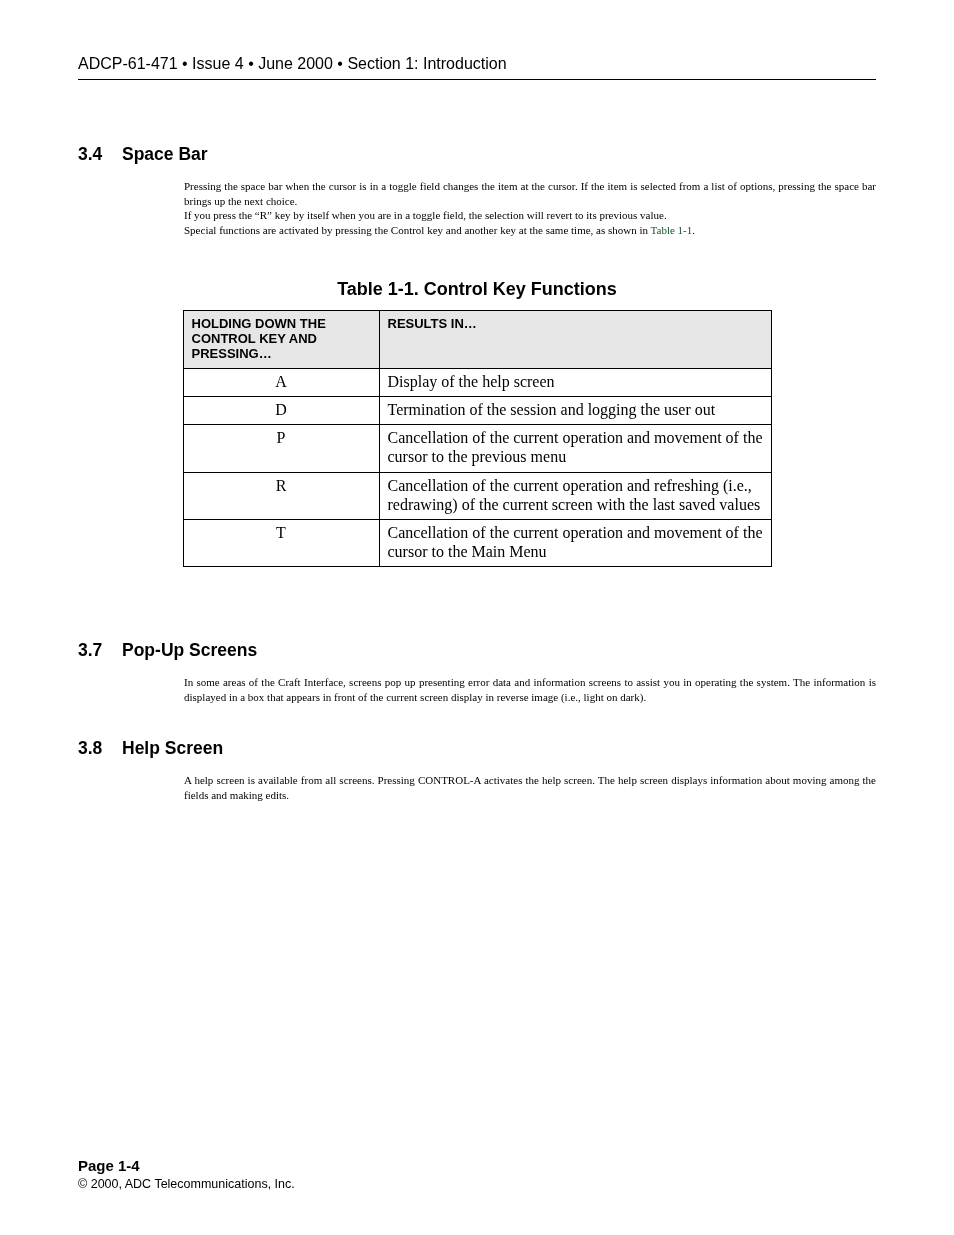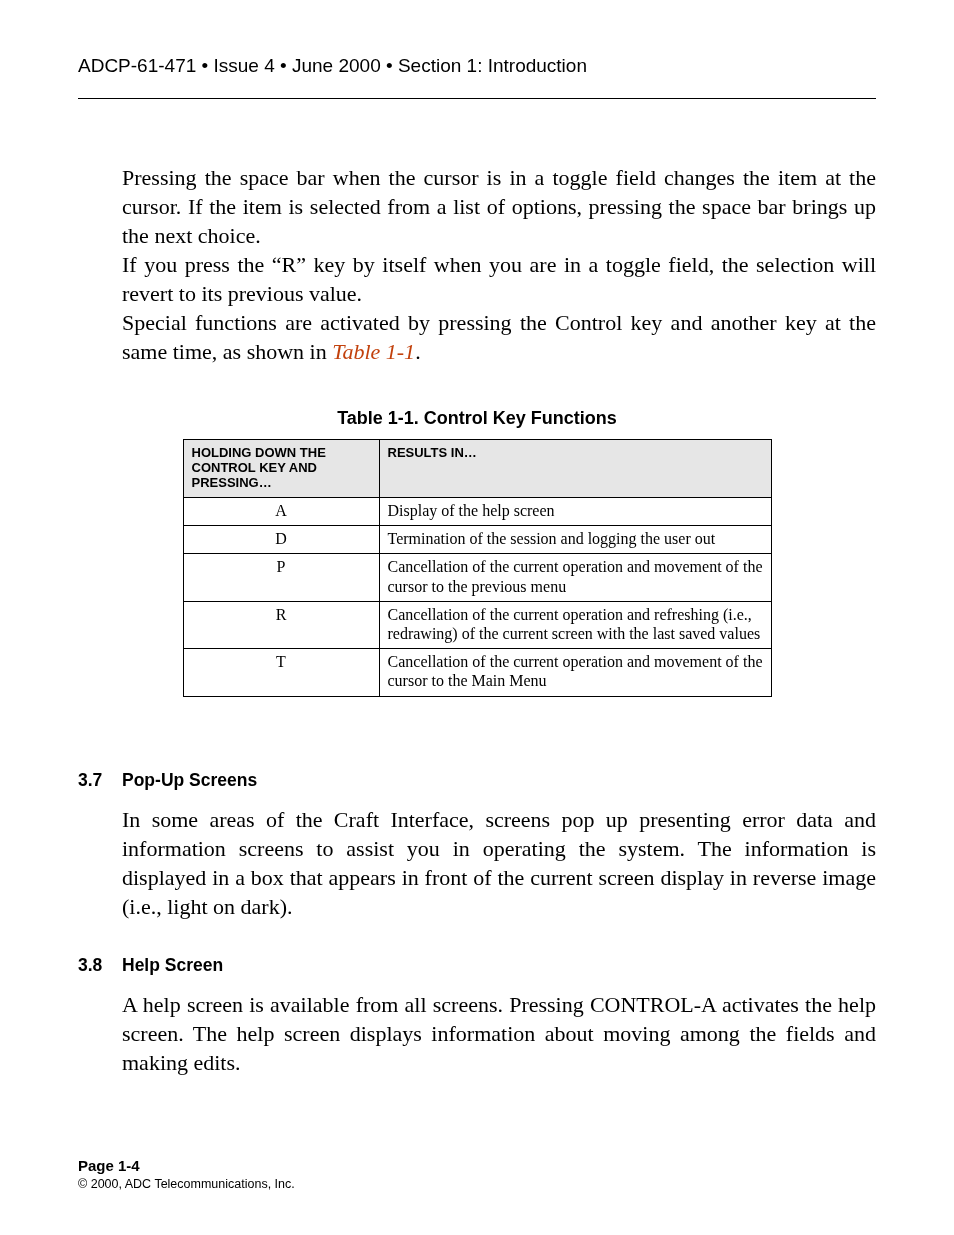--- a/index.html
+++ b/index.html
@@ -1,38 +1,42 @@
 <!DOCTYPE html>
 <html><head>
 <meta charset="utf-8">
 <style>
   * { box-sizing: border-box; margin: 0; padding: 0; }
   html, body { width: 954px; height: 1235px; background: #fff; font-family: "Times New Roman", Times, serif; color: #000; }
   .page { position: relative; width: 954px; height: 1235px; padding: 55px 78px 40px 78px; }
-  .header-line { font-family: Arial, Helvetica, sans-serif; font-size: 19px; color: #000; padding-bottom: 21px; border-bottom: 1.5px solid #000; margin-bottom: 64px; }
+  .header-line { font-family: Arial, Helvetica, sans-serif; font-size: 16px; color: #000; padding-bottom: 6px; border-bottom: 1.5px solid #000; margin-bottom: 64px; }
   .section-heading { font-family: Arial, Helvetica, sans-serif; font-weight: bold; font-size: 17.5px; margin-top: 34px; margin-bottom: 14px; display: flex; }
   .section-heading .num { width: 44px; flex-shrink: 0; }
-  .body-text { font-size: 22px; line-height: 1.32; margin-left: 44px; text-align: justify; }
+  .body-text { font-size: 11px; line-height: 1.32; margin-left: 106px; text-align: justify; }
   .table-caption { font-family: Arial, Helvetica, sans-serif; font-weight: bold; font-size: 18px; text-align: center; margin-top: 42px; margin-bottom: 10px; }
   table.ctrl { border-collapse: collapse; margin: 0 auto; width: 589px; }
   table.ctrl th, table.ctrl td { border: 1px solid #000; vertical-align: top; }
   table.ctrl th { background: #e6e6e6; font-family: Arial, Helvetica, sans-serif; font-weight: bold; font-size: 13px; text-align: left; padding: 6px 8px; line-height: 1.15; }
   table.ctrl td { font-size: 16px; padding: 3px 8px 5px 8px; line-height: 1.2; }
   table.ctrl td.key { text-align: center; width: 196px; }
-  .linkish { color: #c2410c; font-style: italic; }
+  .linkish { color: #14532d; }
   .footer { position: absolute; left: 78px; bottom: 42px; font-family: Arial, Helvetica, sans-serif; font-size: 12.5px; line-height: 1.35; }
   .footer .pg { font-weight: bold; font-size: 15px; }
 </style>
 </head>
 <body>
 
 <div class="page">
 
   <div class="header-line">ADCP-61-471 • Issue 4 • June 2000 • Section 1: Introduction</div>
 
+  <div class="section-heading">
+    <span class="num">3.4</span>
+    <span>Space Bar</span>
+  </div>
   <p class="body-text">Pressing the space bar when the cursor is in a toggle field changes the item at the cursor. If the item is selected from a list of options, pressing the space bar brings up the next choice.</p>
 
   <p class="body-text">If you press the “R” key by itself when you are in a toggle field,  the selection will revert to its previous value.</p>
 
   <p class="body-text">
     <span>Special functions are activated by pressing the Control key and another key at the same time, as shown in </span><span class="linkish">Table 1-1</span><span>.</span>
   </p>
 
   <div class="table-caption">Table 1-1. Control Key Functions</div>
   <table class="ctrl">

